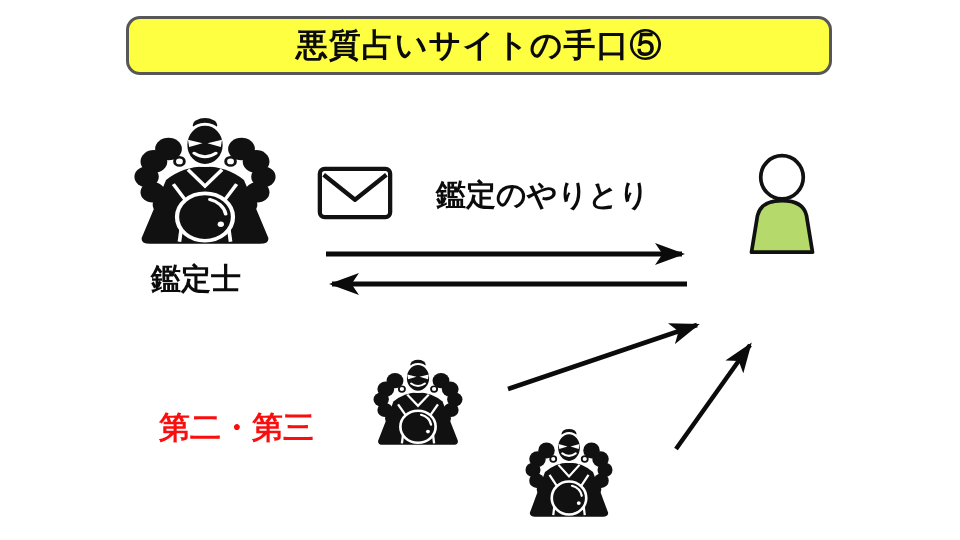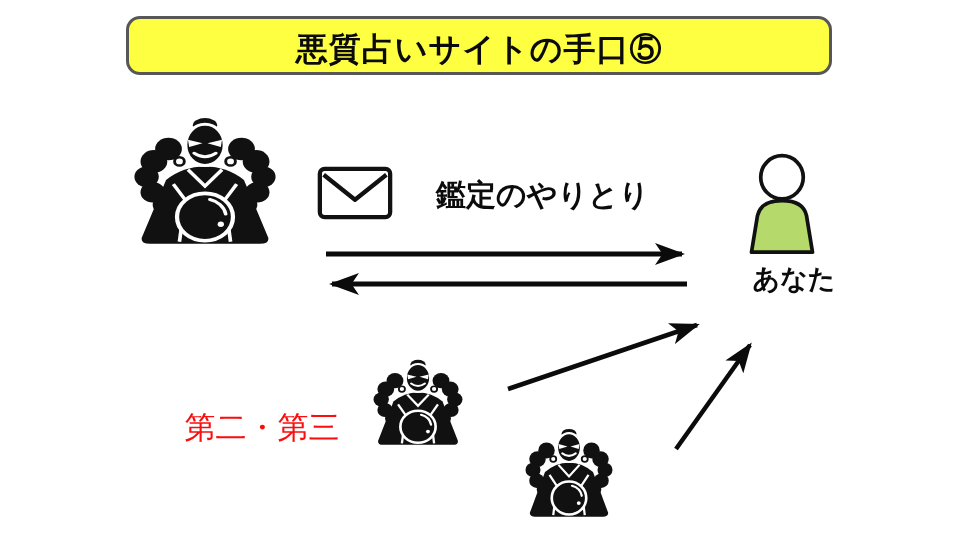--- a/index.html
+++ b/index.html
@@ -3,38 +3,38 @@
 <meta charset="utf-8">
 <style>
   html,body { margin:0; padding:0; background:#ffffff; }
   .stage {
     position:relative; width:960px; height:540px; background:#ffffff;
     overflow:hidden; font-family:"Liberation Sans", sans-serif;
   }
   .banner {
     position:absolute; left:126px; top:16px; width:700px; height:53px;
     background:#ffff42; border:3px solid #575757; border-radius:14px;
-    display:flex; align-items:flex-end; justify-content:center;
+    display:flex; align-items:center; justify-content:center;
   }
   .banner span {
     font-size:32px; font-weight:bold; color:#0b0b0b; letter-spacing:1px;
   }
   .icon { position:absolute; }
   .ft-main   { left:132px; top:114px; width:146px; height:136px; }
   .ft-2      { left:372px; top:357px; width:92px;  height:92px;  }
   .ft-3      { left:524px; top:426px; width:90px;  height:95px;  }
   .envelope  { left:317px; top:166px; width:76px;  height:54px;  }
   .person    { left:745px; top:152px; width:74px;  height:103px; }
   .label { position:absolute; font-weight:bold; color:#0b0b0b; white-space:nowrap; }
   .appraiser-label { left:123px; top:259px; width:146px; text-align:center; font-size:30px; }
   .exchange-label  { left:436px; top:175px; font-size:30px; }
   .you-label       { left:742px; top:261px; width:104px; text-align:center; font-size:27px; }
   .red-label {
-    position:absolute; left:179px; top:410px; width:166px;
-    text-align:center; font-weight:normal; font-size:31px; line-height:35px;
+    position:absolute; left:159px; top:410px; width:166px;
+    text-align:left; font-weight:bold; font-size:31px; line-height:35px;
     color:#f90d0d;
   }
   .arrows { position:absolute; left:0; top:0; width:960px; height:540px; }
   .arrows line { stroke:#0b0b0b; }
   .arrows .h { stroke-width:5px; }
   .arrows .d { stroke-width:4.5px; }
   .defs { position:absolute; width:0; height:0; }
 </style>
 </head>
 <body>
@@ -92,30 +92,30 @@
     </defs>
   </svg>
 
   <div class="banner">
     <span>悪質占いサイトの手口⑤</span>
   </div>
 
   <svg class="icon ft-main" viewBox="0 0 120 132" preserveAspectRatio="none">
       <use href="#ft"></use>
     </svg>
+  <div class="label appraiser-label">鑑定士</div>
 
   <svg class="icon envelope" viewBox="0 0 80 56" preserveAspectRatio="none">
       <use href="#env"></use>
     </svg>
   <div class="label exchange-label">鑑定のやりとり</div>
 
   <svg class="icon person" viewBox="0 0 80 110" preserveAspectRatio="none">
       <use href="#prsn"></use>
     </svg>
-  <div class="label you-label">あなた</div>
 
   <div class="red-label">
     <div>第二・第三</div>
   </div>
 
   <svg class="icon ft-2" viewBox="0 0 120 132" preserveAspectRatio="none">
       <use href="#ft"></use>
     </svg>
   <svg class="icon ft-3" viewBox="0 0 120 132" preserveAspectRatio="none">
       <use href="#ft"></use>

